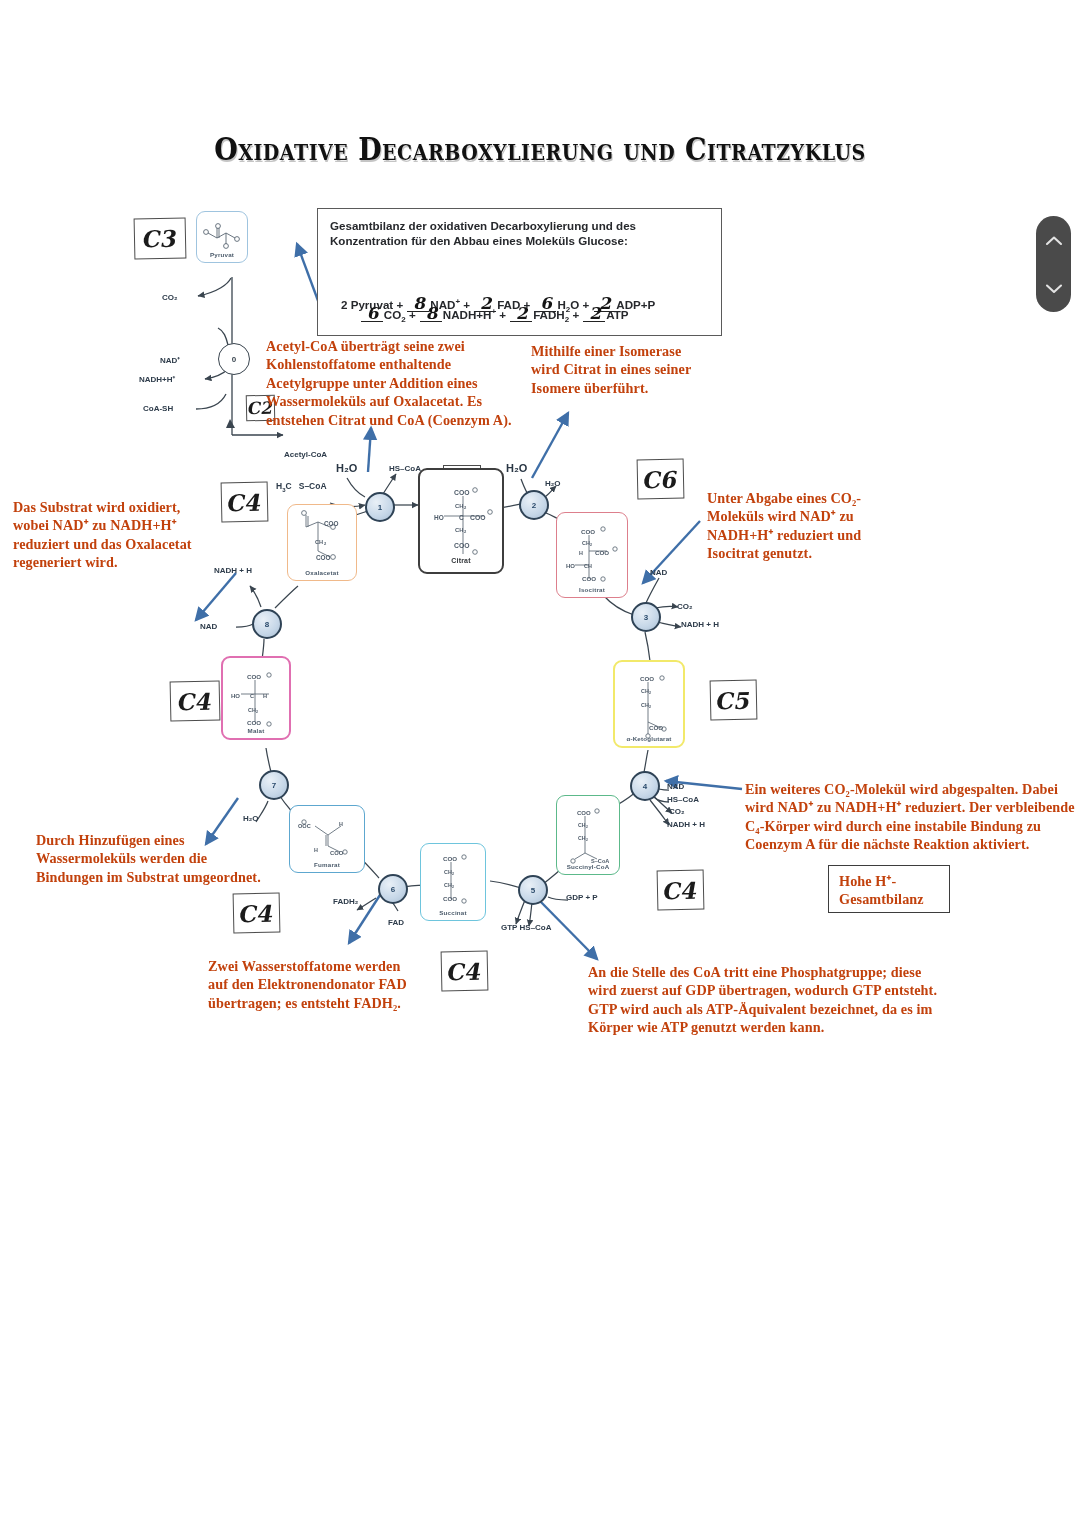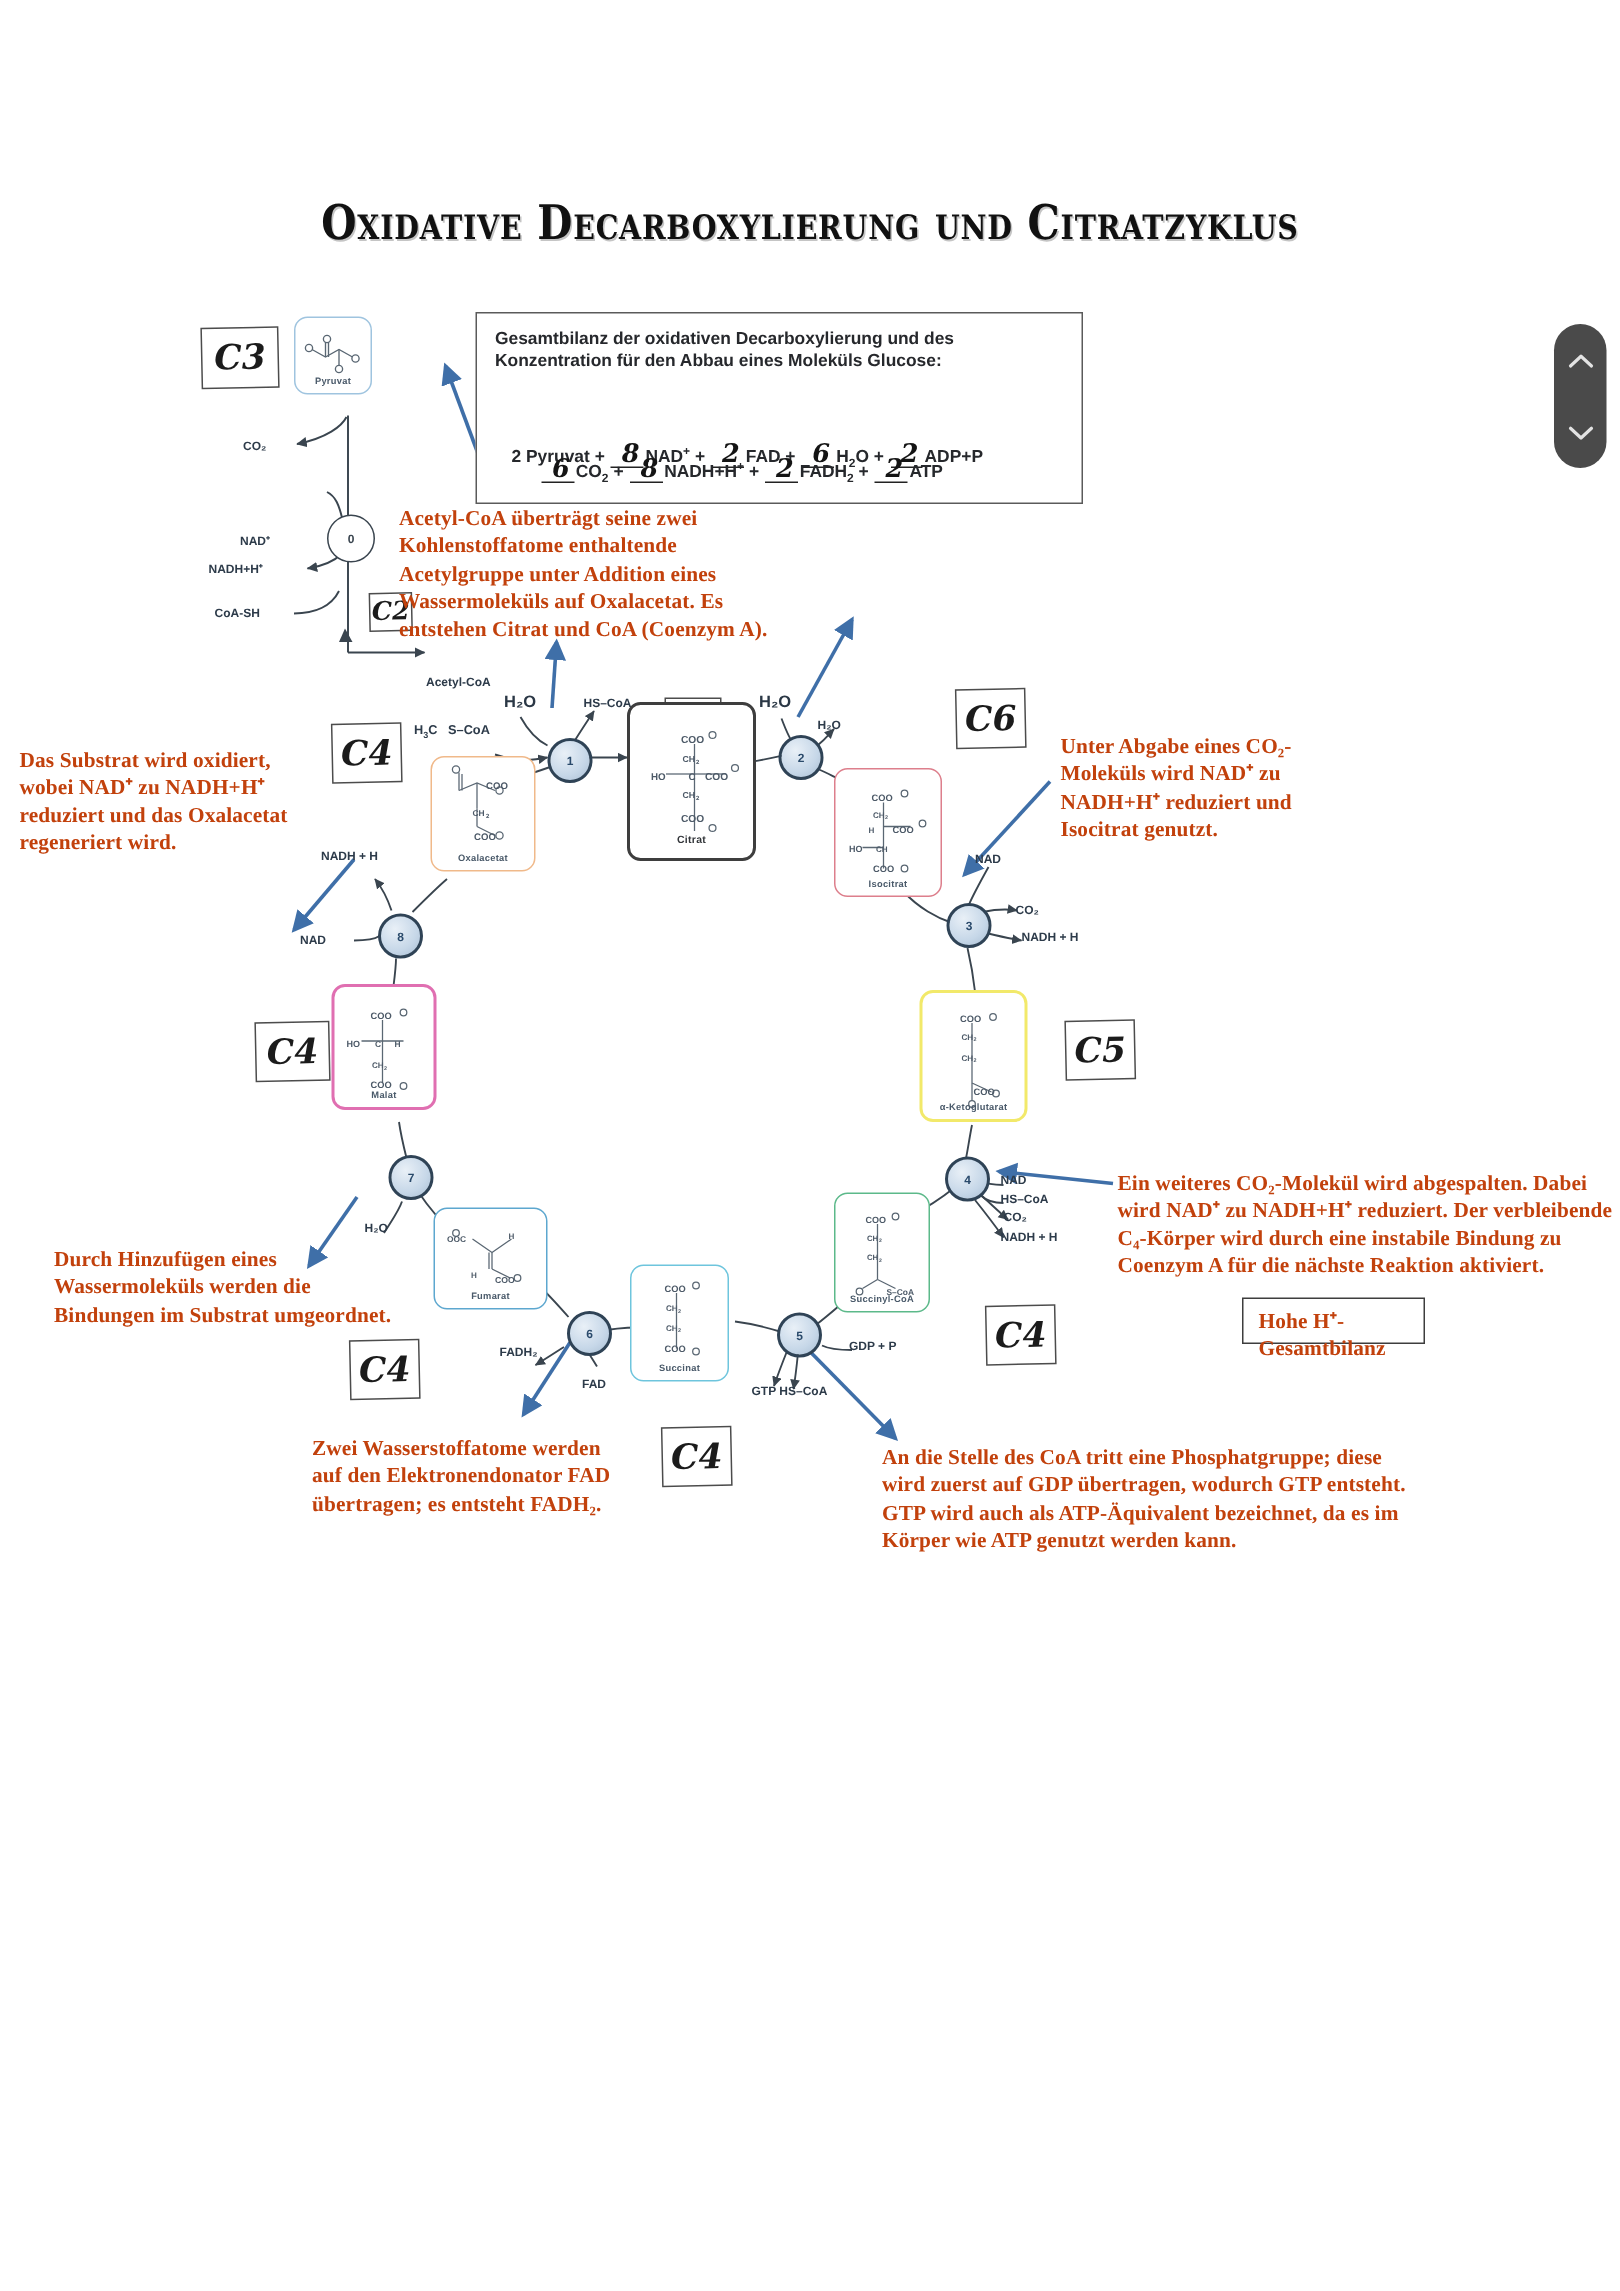--- a/index.html
+++ b/index.html
@@ -34,21 +34,21 @@
   .balancebox .bhead{font-family:"Liberation Sans",sans-serif;font-size:11.6px;
               font-weight:700;color:#26282c;line-height:1.32;}
   .beq{font-family:"Liberation Sans",sans-serif;font-size:11.6px;font-weight:700;
        color:#26282c;position:absolute;white-space:nowrap;}
   .beq sub{font-size:8px;}
   .beq sup{font-size:8px;}
   .hw{font-family:"DejaVu Serif",serif;font-style:italic;font-weight:700;
       font-size:17px;color:#141414;border-bottom:1.4px solid #222;
       padding:0 3px 0 7px;margin:0 1px;display:inline-block;line-height:.95;}
 
-  .hohebox{position:absolute;left:828px;top:865px;width:122px;height:31px;
+  .hohebox{position:absolute;left:828px;top:865px;width:122px;height:48px;
            border:1.4px solid #3d3d3d;background:#fff;box-sizing:border-box;
            padding:6px 0 0 10px;}
 
   
   .mol{position:absolute;border-radius:9px;box-sizing:border-box;background:#fff;}
   .mol .mname{position:absolute;left:0;bottom:4px;width:100%;text-align:center;
               font-family:"Liberation Sans",sans-serif;font-size:6.2px;font-weight:700;
               color:#4a5a6a;letter-spacing:.2px;}
   .mol svg{position:absolute;left:0;top:0;}
 
@@ -445,20 +445,25 @@
   <div class="cof" style="left:200px;top:622px;">NAD</div>
 
   <div class="note" style="left:266px;top:337px;width:250px;">
     <div>Acetyl-CoA überträgt seine zwei</div>
     <div>Kohlenstoffatome enthaltende</div>
     <div>Acetylgruppe unter Addition eines</div>
     <div>Wassermoleküls auf Oxalacetat. Es</div>
     <div>entstehen Citrat und CoA (Coenzym A).</div>
   </div>
 
+  <div class="note" style="left:531px;top:342px;width:200px;">
+    <div>Mithilfe einer Isomerase</div>
+    <div>wird Citrat in eines seiner</div>
+    <div>Isomere überführt.</div>
+  </div>
 
   <div class="note" style="left:13px;top:498px;width:205px;">
     <div>Das Substrat wird oxidiert,</div>
     <div>wobei NAD⁺ zu NADH+H⁺</div>
     <div>reduziert und das Oxalacetat</div>
     <div>regeneriert wird.</div>
   </div>
 
   <div class="note" style="left:707px;top:489px;width:200px;">
     <div>Unter Abgabe eines CO₂-</div>

